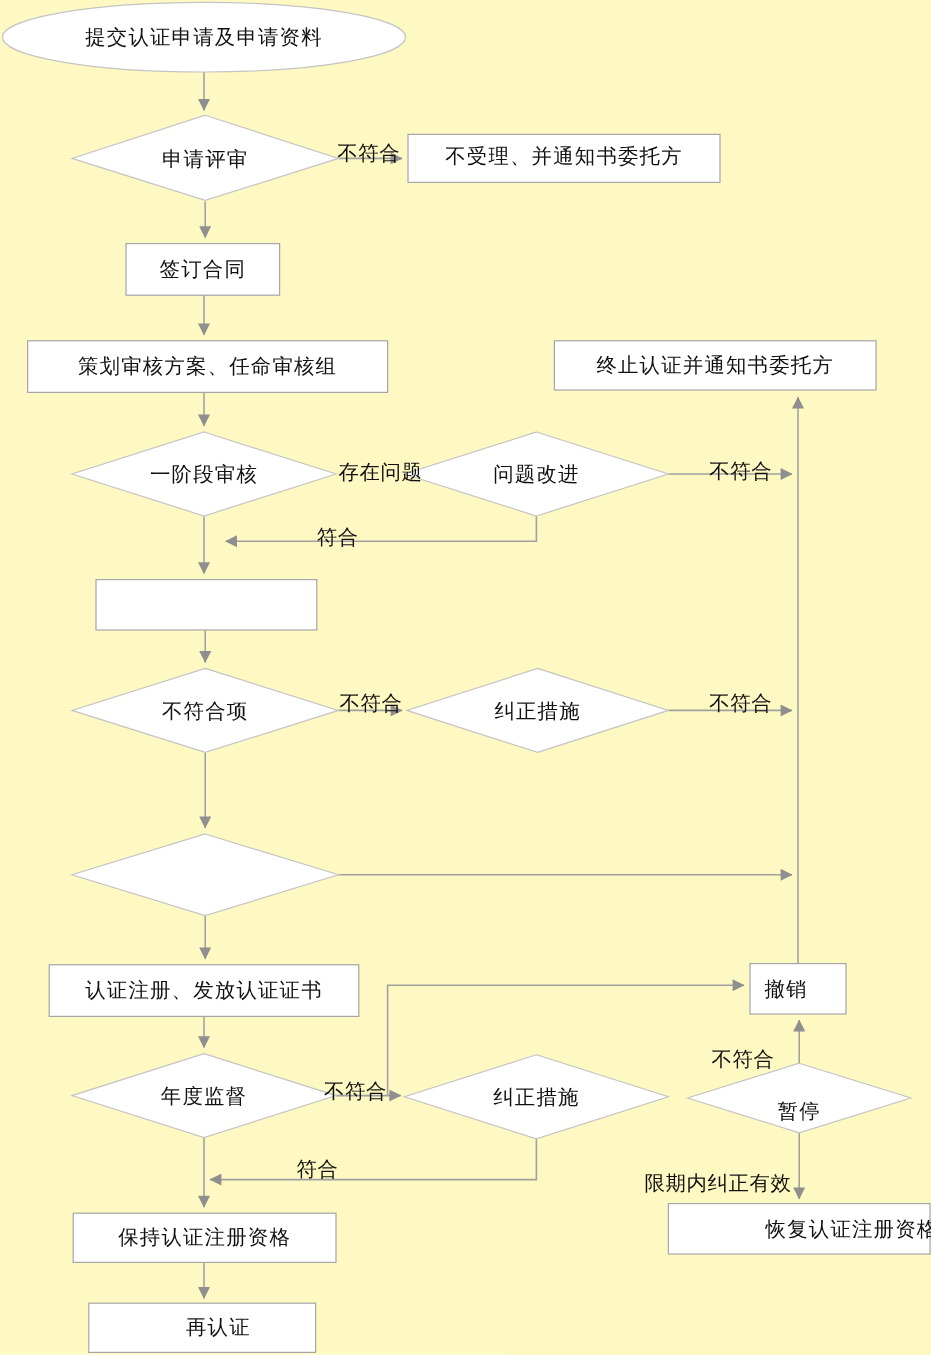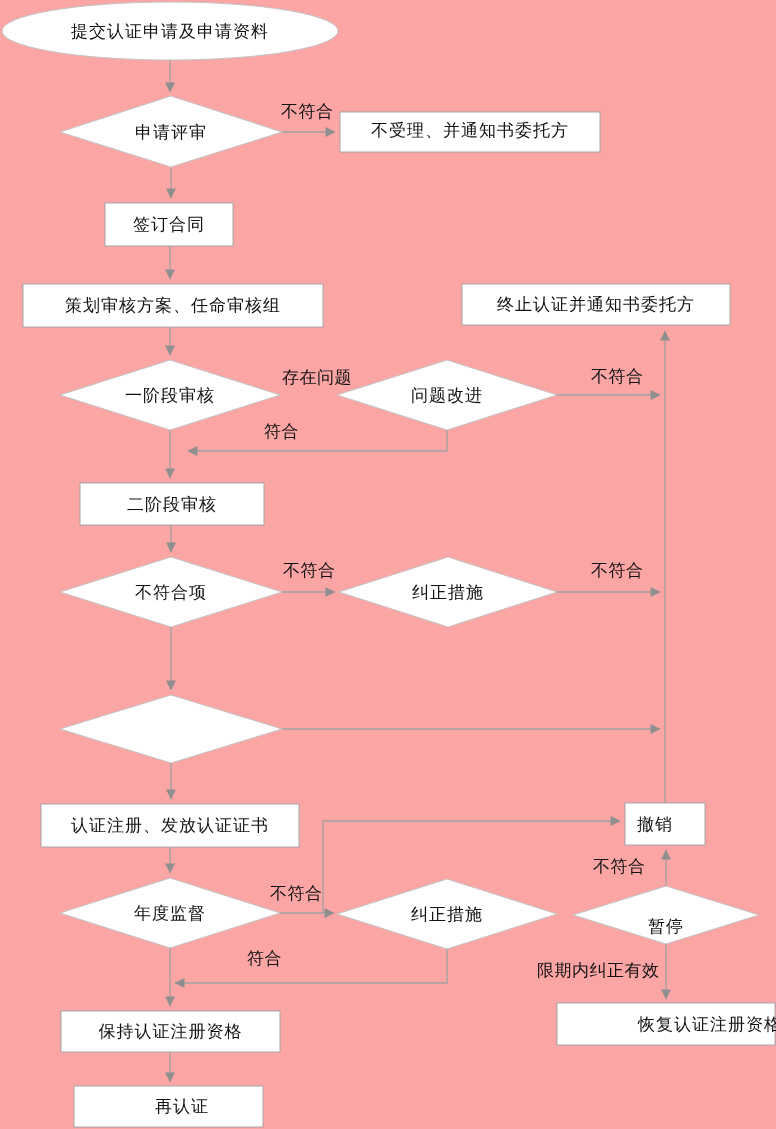--- a/index.html
+++ b/index.html
@@ -5,21 +5,21 @@
   html, body {
     margin: 0;
     padding: 0;
     background: #ffffff;
     font-family: "Liberation Sans", "DejaVu Sans", sans-serif;
   }
   #canvas {
     position: relative;
     width: 776px;
     height: 1129px;
-    background: #fca5a5;
+    background: #fef9c3;
     overflow: hidden;
     color: #111111;
   }
   #edges-layer {
     position: absolute;
     left: 0;
     top: 0;
     width: 776px;
     height: 1129px;
   }
@@ -35,20 +35,21 @@
     white-space: nowrap;
     pointer-events: none;
   }
   .edge-label {
     position: absolute;
     font-size: 17px;
     letter-spacing: 0.5px;
     color: #111111;
     white-space: nowrap;
     pointer-events: none;
+    margin-top: 16px;
   }
   .shape-rect   { fill: #ffffff; stroke: #a6a6a6; stroke-width: 1; }
   .shape-soft   { fill: #ffffff; stroke: #c4c4c4; stroke-width: 1; }
   .edge-line    { fill: none; stroke: #a0a0a0; stroke-width: 1.3; }
 </style>
 </head>
 <body>
 
 <div id="canvas">
 
@@ -108,21 +109,20 @@
   </svg>
 
   <div class="node-label" style="left:2px; top:2px; width:336px; height:58px;">提交认证申请及申请资料</div>
   <div class="node-label" style="left:60px; top:97px; width:222px; height:70px;">申请评审</div>
   <div class="node-label" style="left:340px; top:112px; width:260px; height:36px;">不受理、并通知书委托方</div>
   <div class="node-label" style="left:105px; top:203px; width:128px; height:43px;">签订合同</div>
   <div class="node-label" style="left:23px; top:284px; width:300px; height:43px;">策划审核方案、任命审核组</div>
   <div class="node-label" style="left:462px; top:284px; width:268px; height:41px;">终止认证并通知书委托方</div>
   <div class="node-label" style="left:60px; top:360px; width:220px; height:70px;">一阶段审核</div>
   <div class="node-label" style="left:337px; top:360px; width:220px; height:70px;">问题改进</div>
-  <div class="node-label" style="left:80px; top:483px; width:184px; height:42px;">二阶段审核</div>
   <div class="node-label" style="left:60px; top:557px; width:222px; height:70px;">不符合项</div>
   <div class="node-label" style="left:339px; top:557px; width:218px; height:70px;">纠正措施</div>
   <div class="node-label" style="left:41px; top:804px; width:258px; height:43px;">认证注册、发放认证证书</div>
   <div class="node-label" style="left:625px; top:803px; width:60px; height:42px;">撤销</div>
   <div class="node-label" style="left:60px; top:878px; width:220px; height:70px;">年度监督</div>
   <div class="node-label" style="left:337px; top:879px; width:220px; height:70px;">纠正措施</div>
   <div class="node-label" style="left:573px; top:897px; width:186px; height:58px;">暂停</div>
   <div class="node-label" style="left:557px; top:1003px; width:218px; height:42px;margin-left:44px;">恢复认证注册资格</div>
   <div class="node-label" style="left:61px; top:1011px; width:219px; height:41px;">保持认证注册资格</div>
   <div class="node-label" style="left:74px; top:1086px; width:216px; height:41px;">再认证</div>

